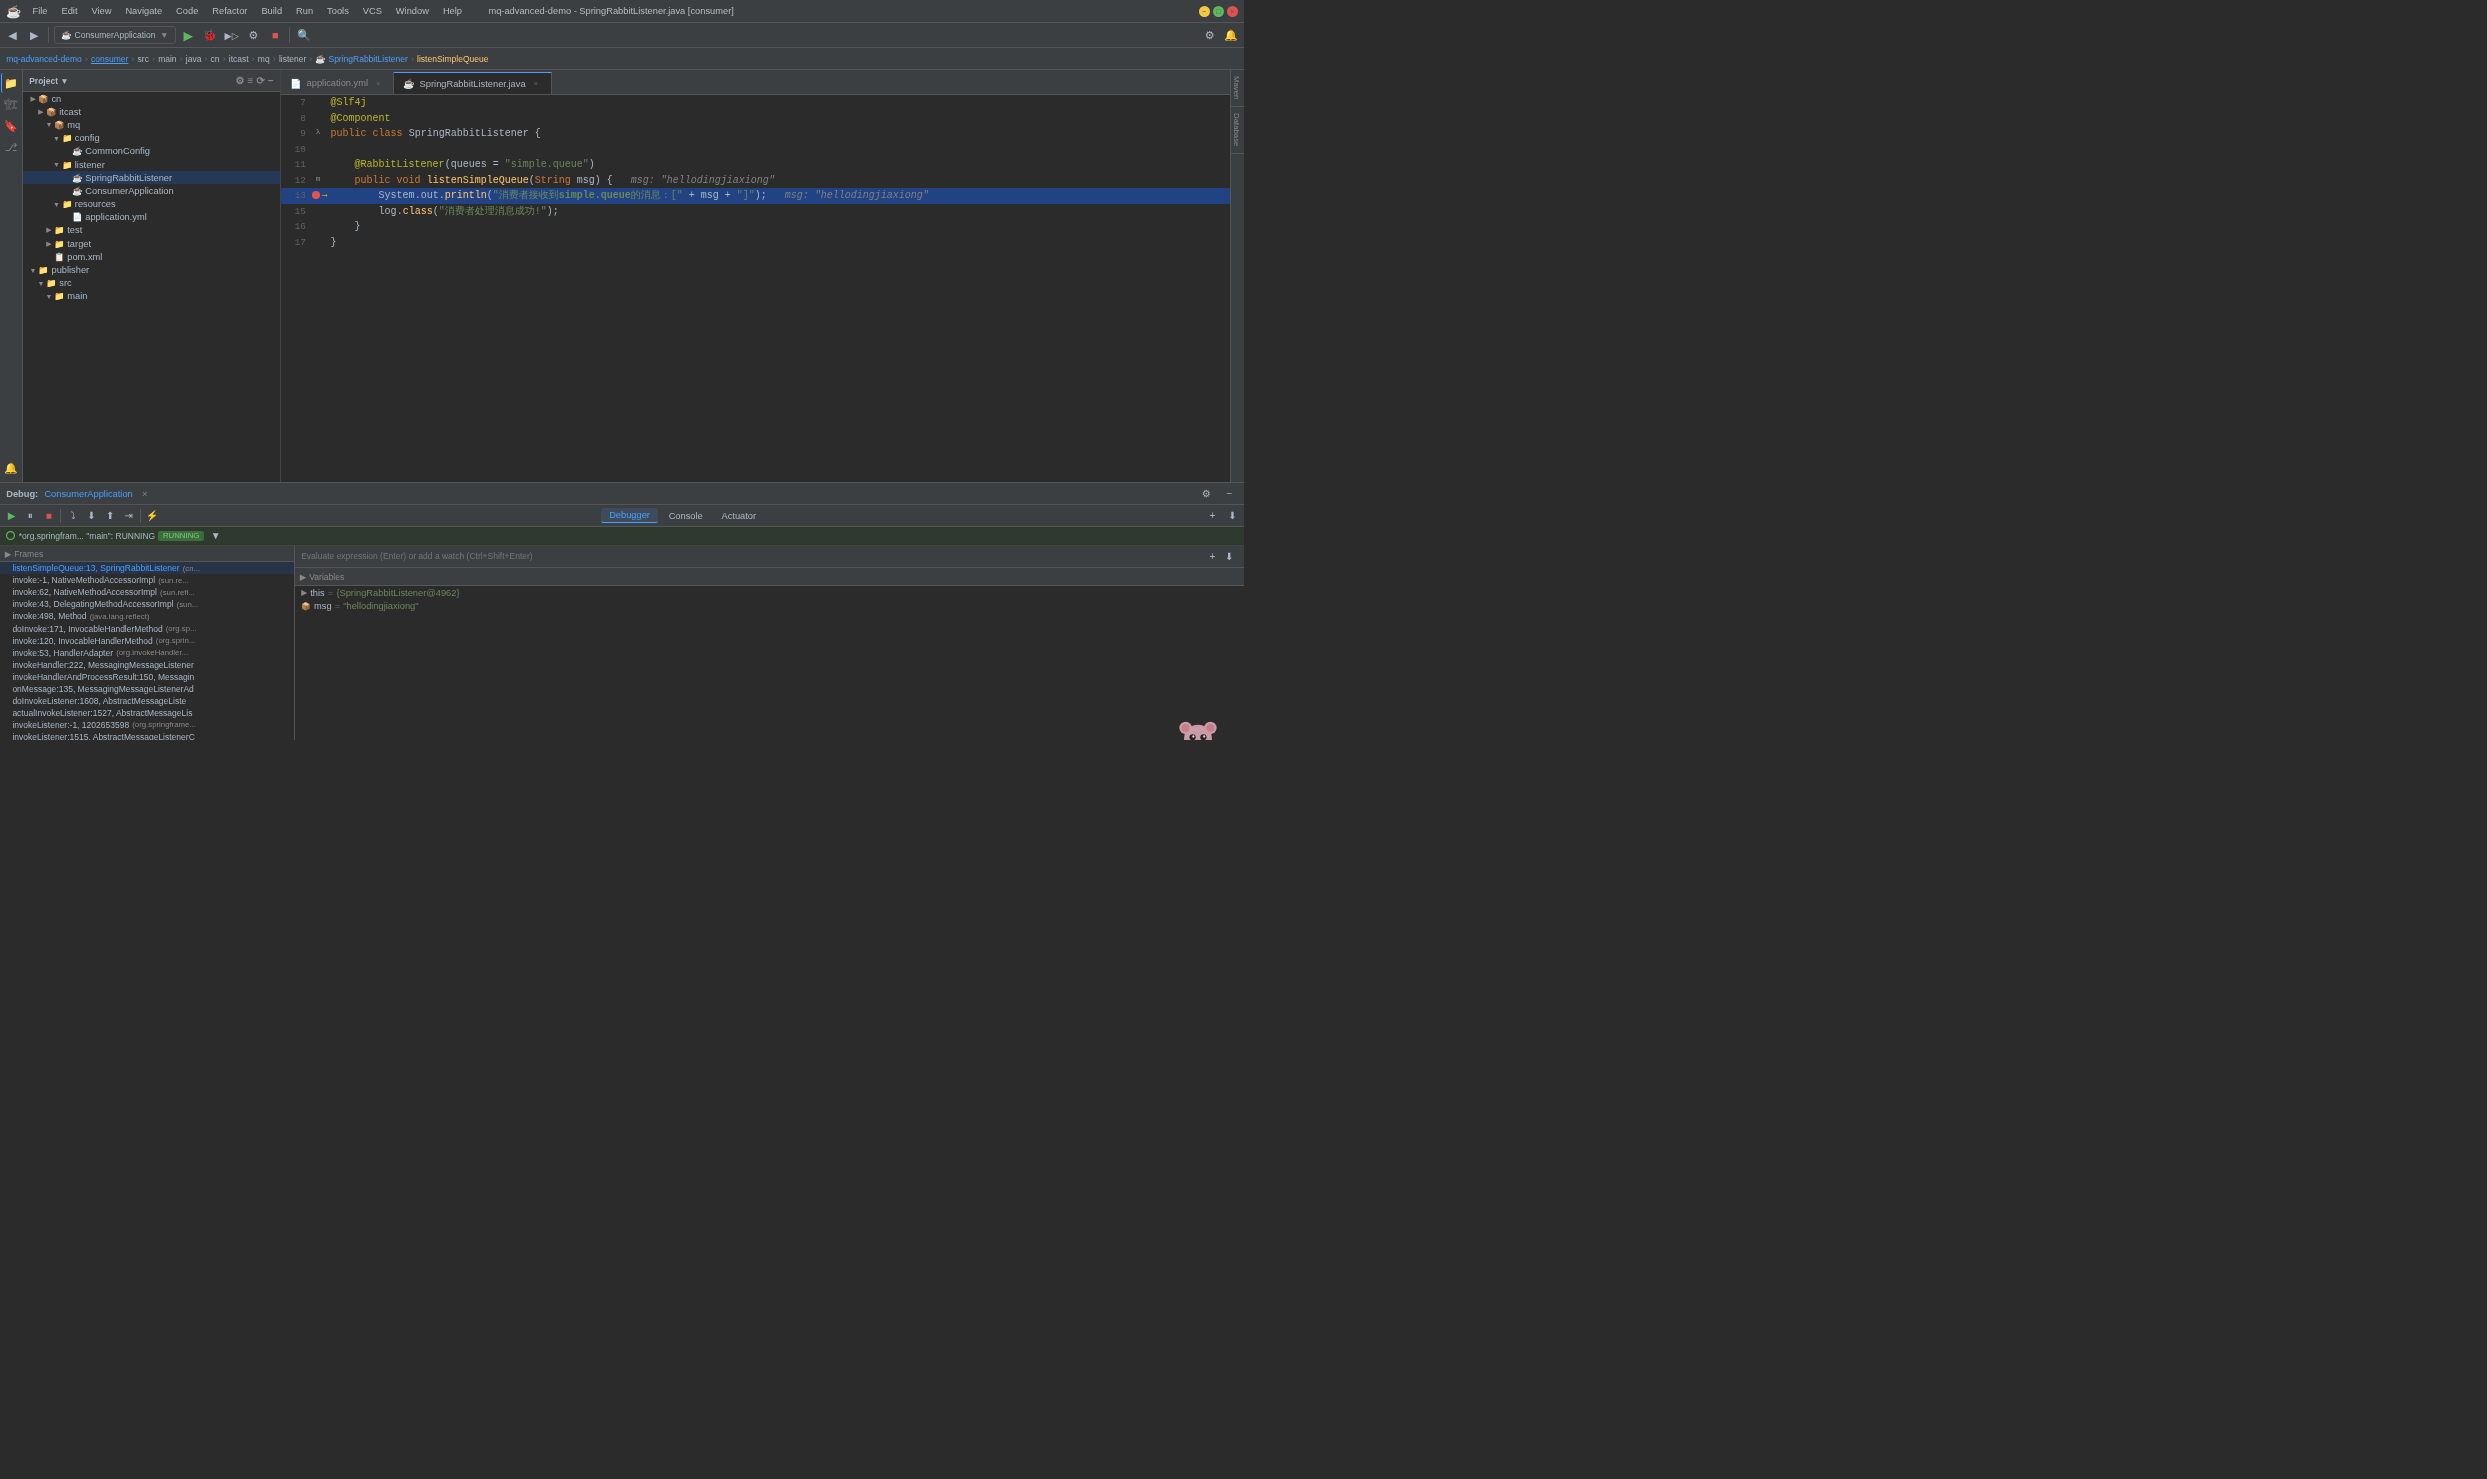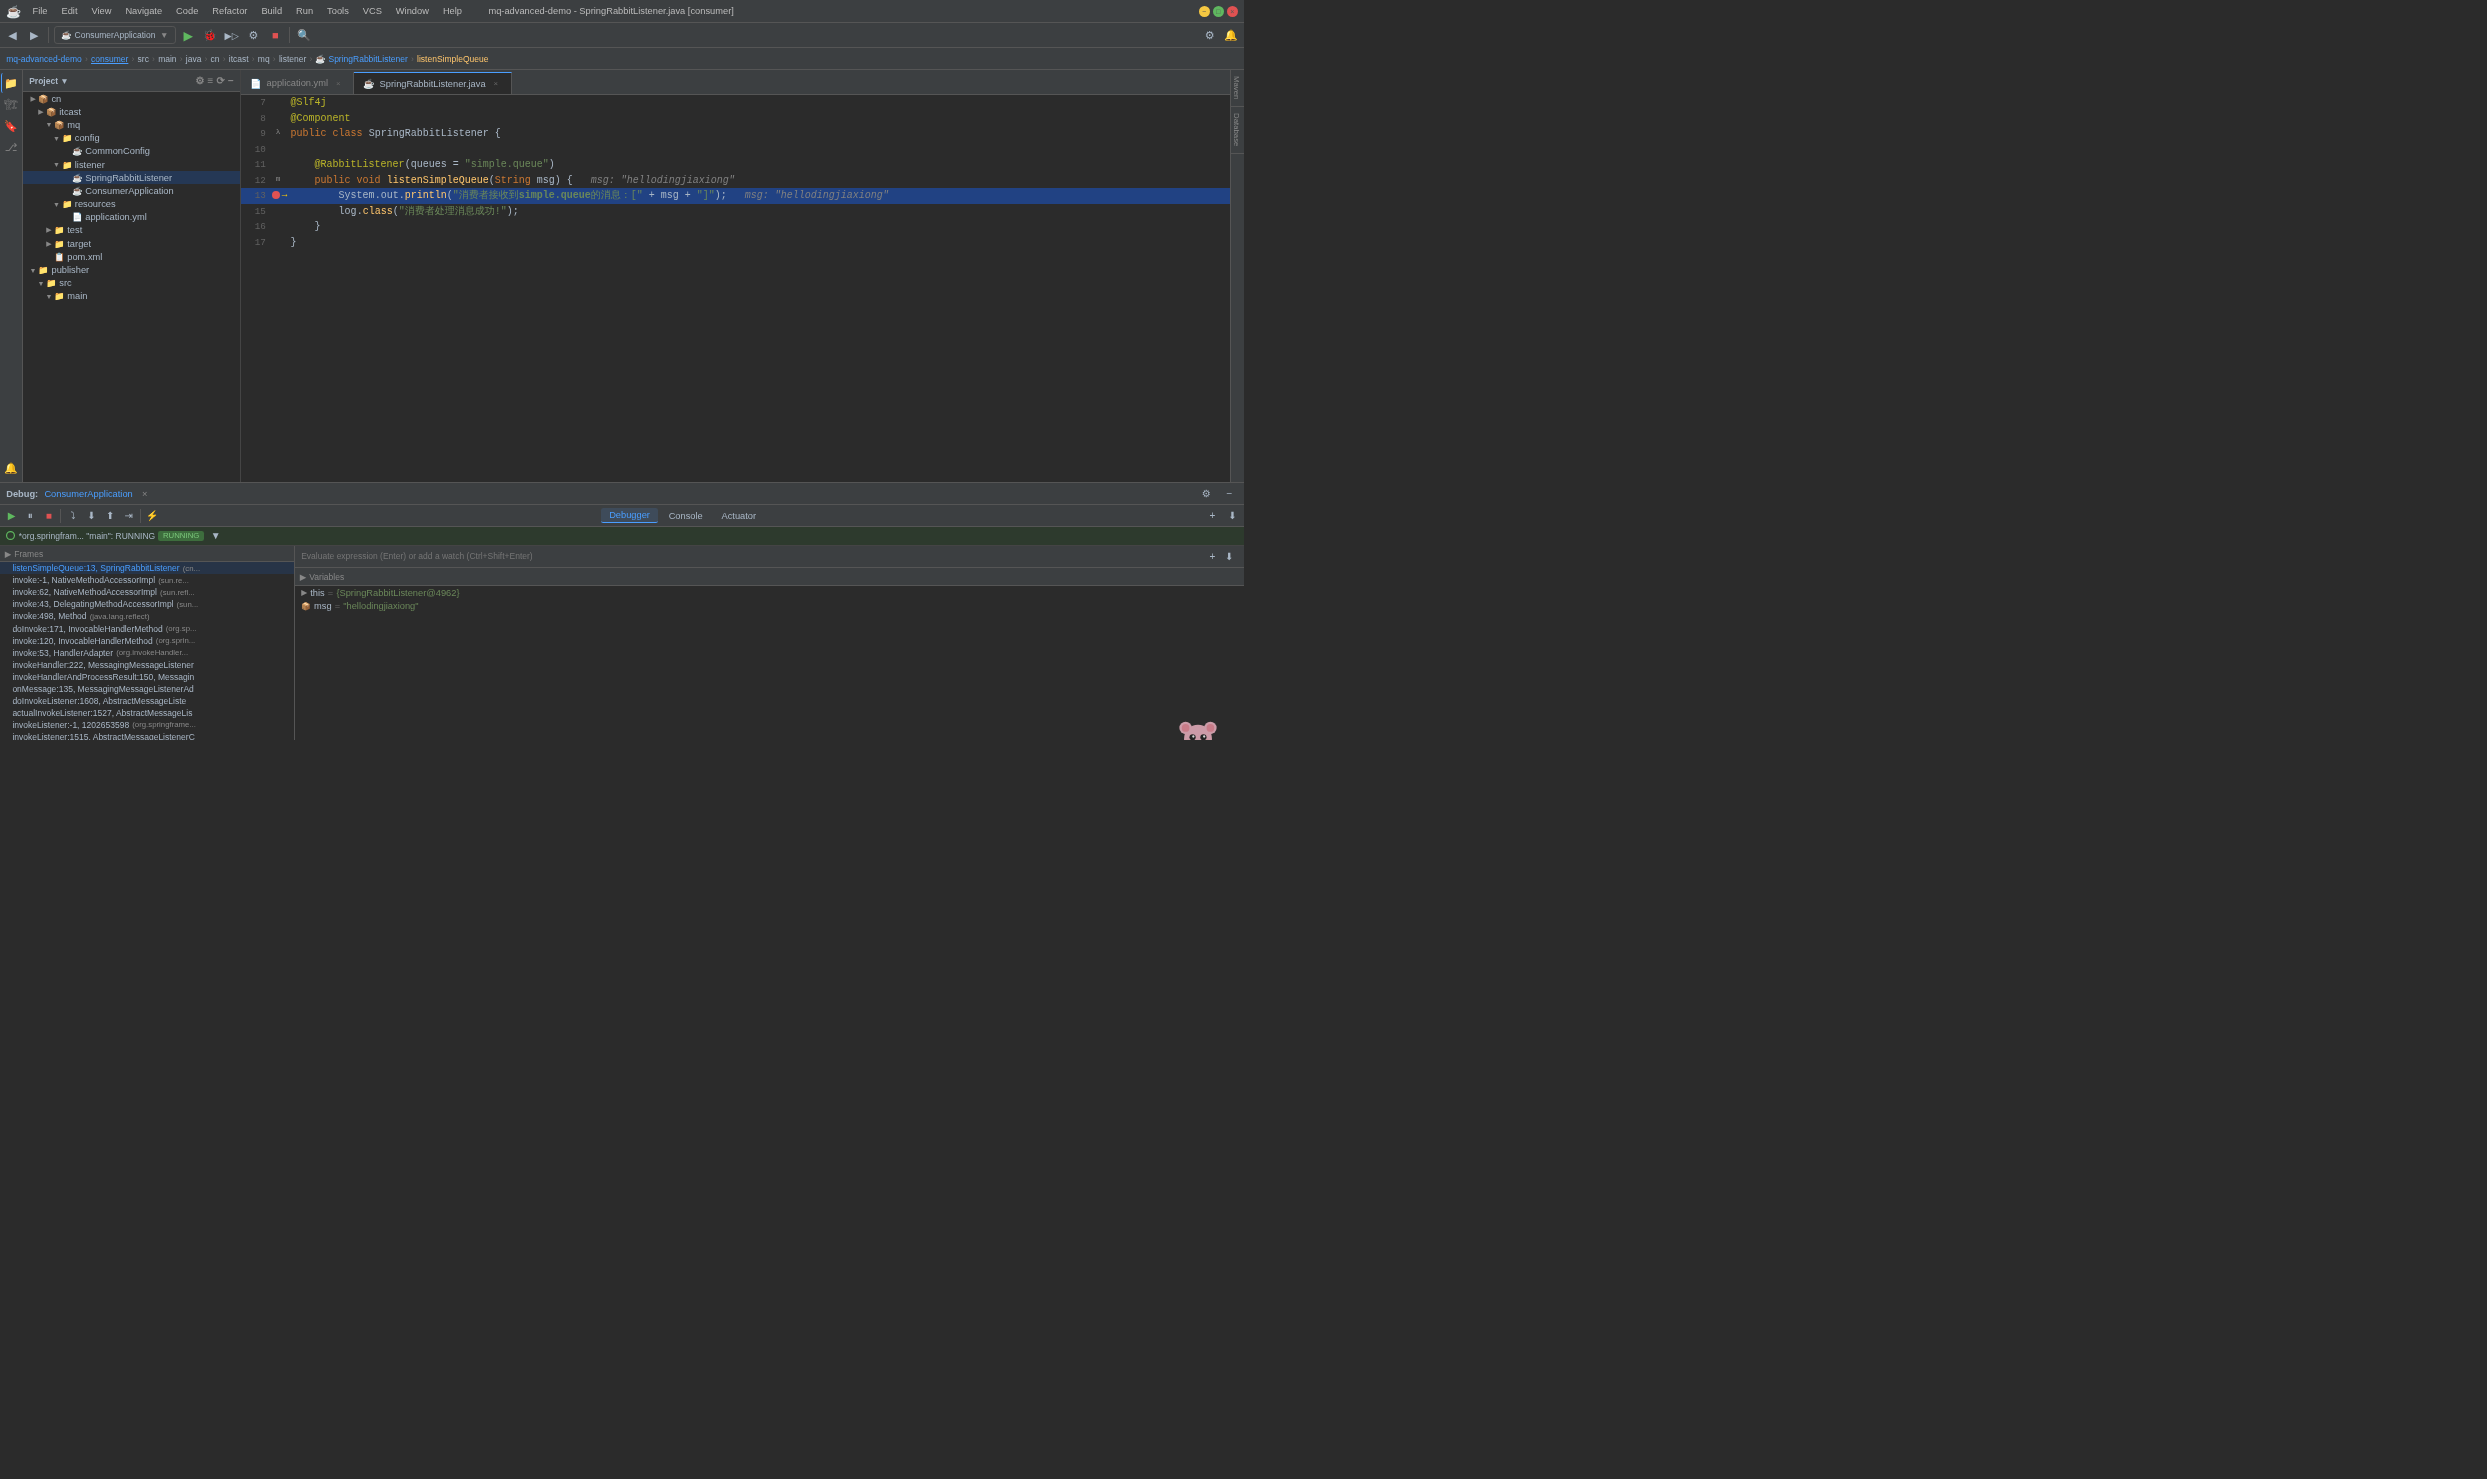--- a/index.html
+++ b/index.html
@@ -118,21 +118,21 @@
       display: flex; align-items: center; justify-content: center;
       cursor: pointer;
       border-radius: 2.3px;
       color: #7c7c7c;
       font-size: 11px;
     }
     .activity-icon.active { color: #a9b7c6; border-left: 1.6px solid #4a9eff; }
 
     
     #project-panel {
-      width: 218px;
+      width: 258px;
       background: #2b2b2b;
       border-right: 0.8px solid #444;
       overflow-y: auto;
       overflow-x: hidden;
     }
     #project-header {
       background: #3c3f41;
       height: 22px;
       display: flex;
       align-items: center;

